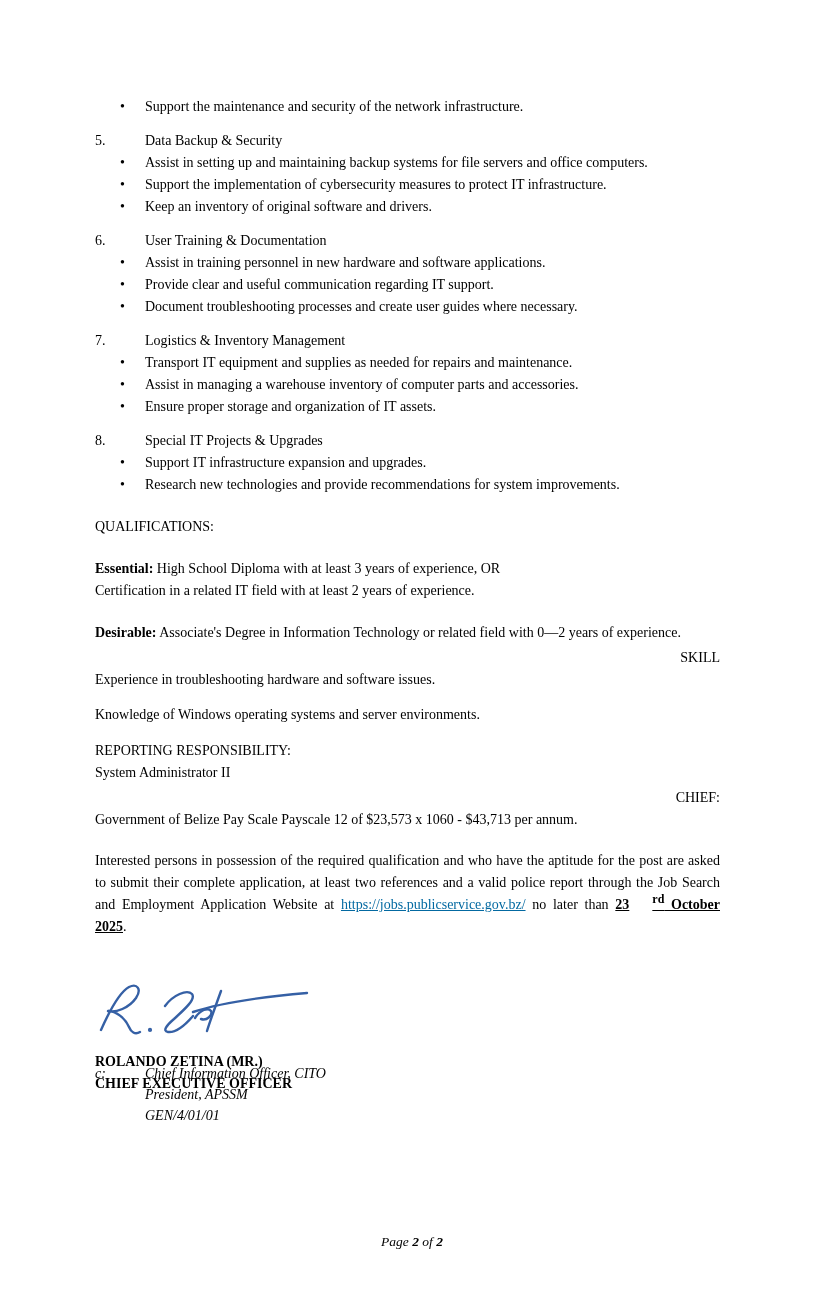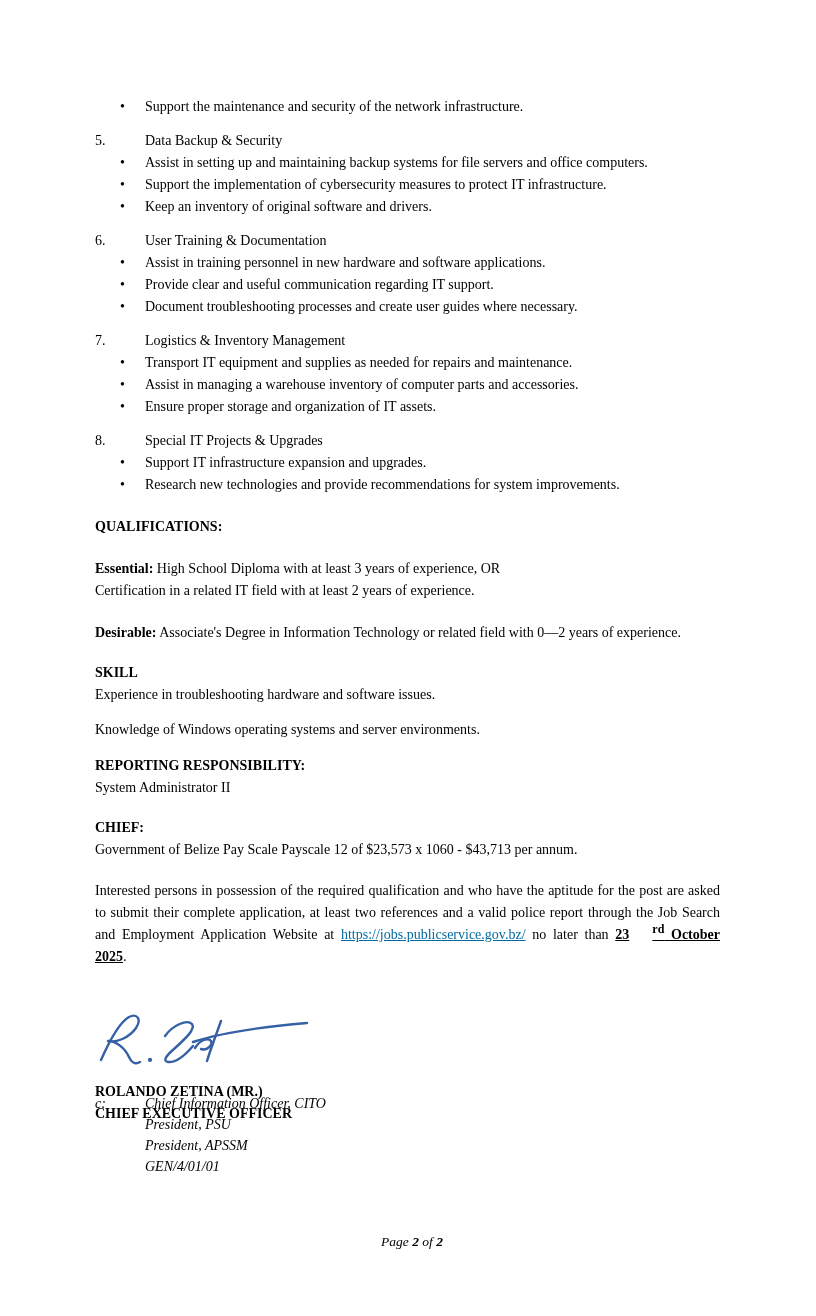--- a/index.html
+++ b/index.html
@@ -15,24 +15,24 @@
     padding: 96px 96px 0 95px;
     position: relative;
     overflow: hidden;
   }
   .row { display: flex; }
   .num-col { flex: 0 0 50px; }
   .bullet-mark { flex: 0 0 25px; margin-left: 25px; text-align: left; }
   .flex1 { flex: 1; }
   .duty-group { margin-top: 12px; }
   .b { font-weight: bold; }
-  .heading { font-weight: bold; }
+  .heading { font-weight: normal; }
   .mt20 { margin-top: 20px; }
   .mt19 { margin-top: 19px; }
-  .mt18 { margin-top: 18px; }
+  .mt18 { margin-top: 3px; text-align: right; }
   .mt14 { margin-top: 14px; }
   .mt13 { margin-top: 13px; }
   .just { text-align: justify; }
   a.doc-link { color: #0369a1; text-decoration: underline; cursor: pointer; }
   .deadline { font-weight: bold; text-decoration: underline; }
   .deadline sup { font-size: 12px; line-height: 0; margin-left: 23px; }
   .signature-block { margin-top: 42px; height: 64px; }
   .signatory-name { font-weight: bold; }
   .signatory-title { font-weight: bold; }
   .cc-block { margin-top: 19px; font-style: italic; line-height: 21px; }
@@ -165,24 +165,20 @@
     <div class="signatory-title">CHIEF EXECUTIVE OFFICER</div>
   </div>
 
   <div class="cc-block">
     <div class="row">
       <span class="cc-label">c:</span>
       <span class="flex1">Chief Information Officer, CITO</span>
     </div>
     <div class="row">
       <span class="cc-label"></span>
-      <span class="flex1">President, PSU</span>
-    </div>
-    <div class="row">
-      <span class="cc-label"></span>
       <span class="flex1">President, APSSM</span>
     </div>
     <div class="row">
       <span class="cc-label"></span>
       <span class="flex1">GEN/4/01/01</span>
     </div>
   </div>
 
   <div class="footer"><span>Page </span><span class="pg-num">2</span><span> of </span><span class="pg-num">2</span></div>
 

